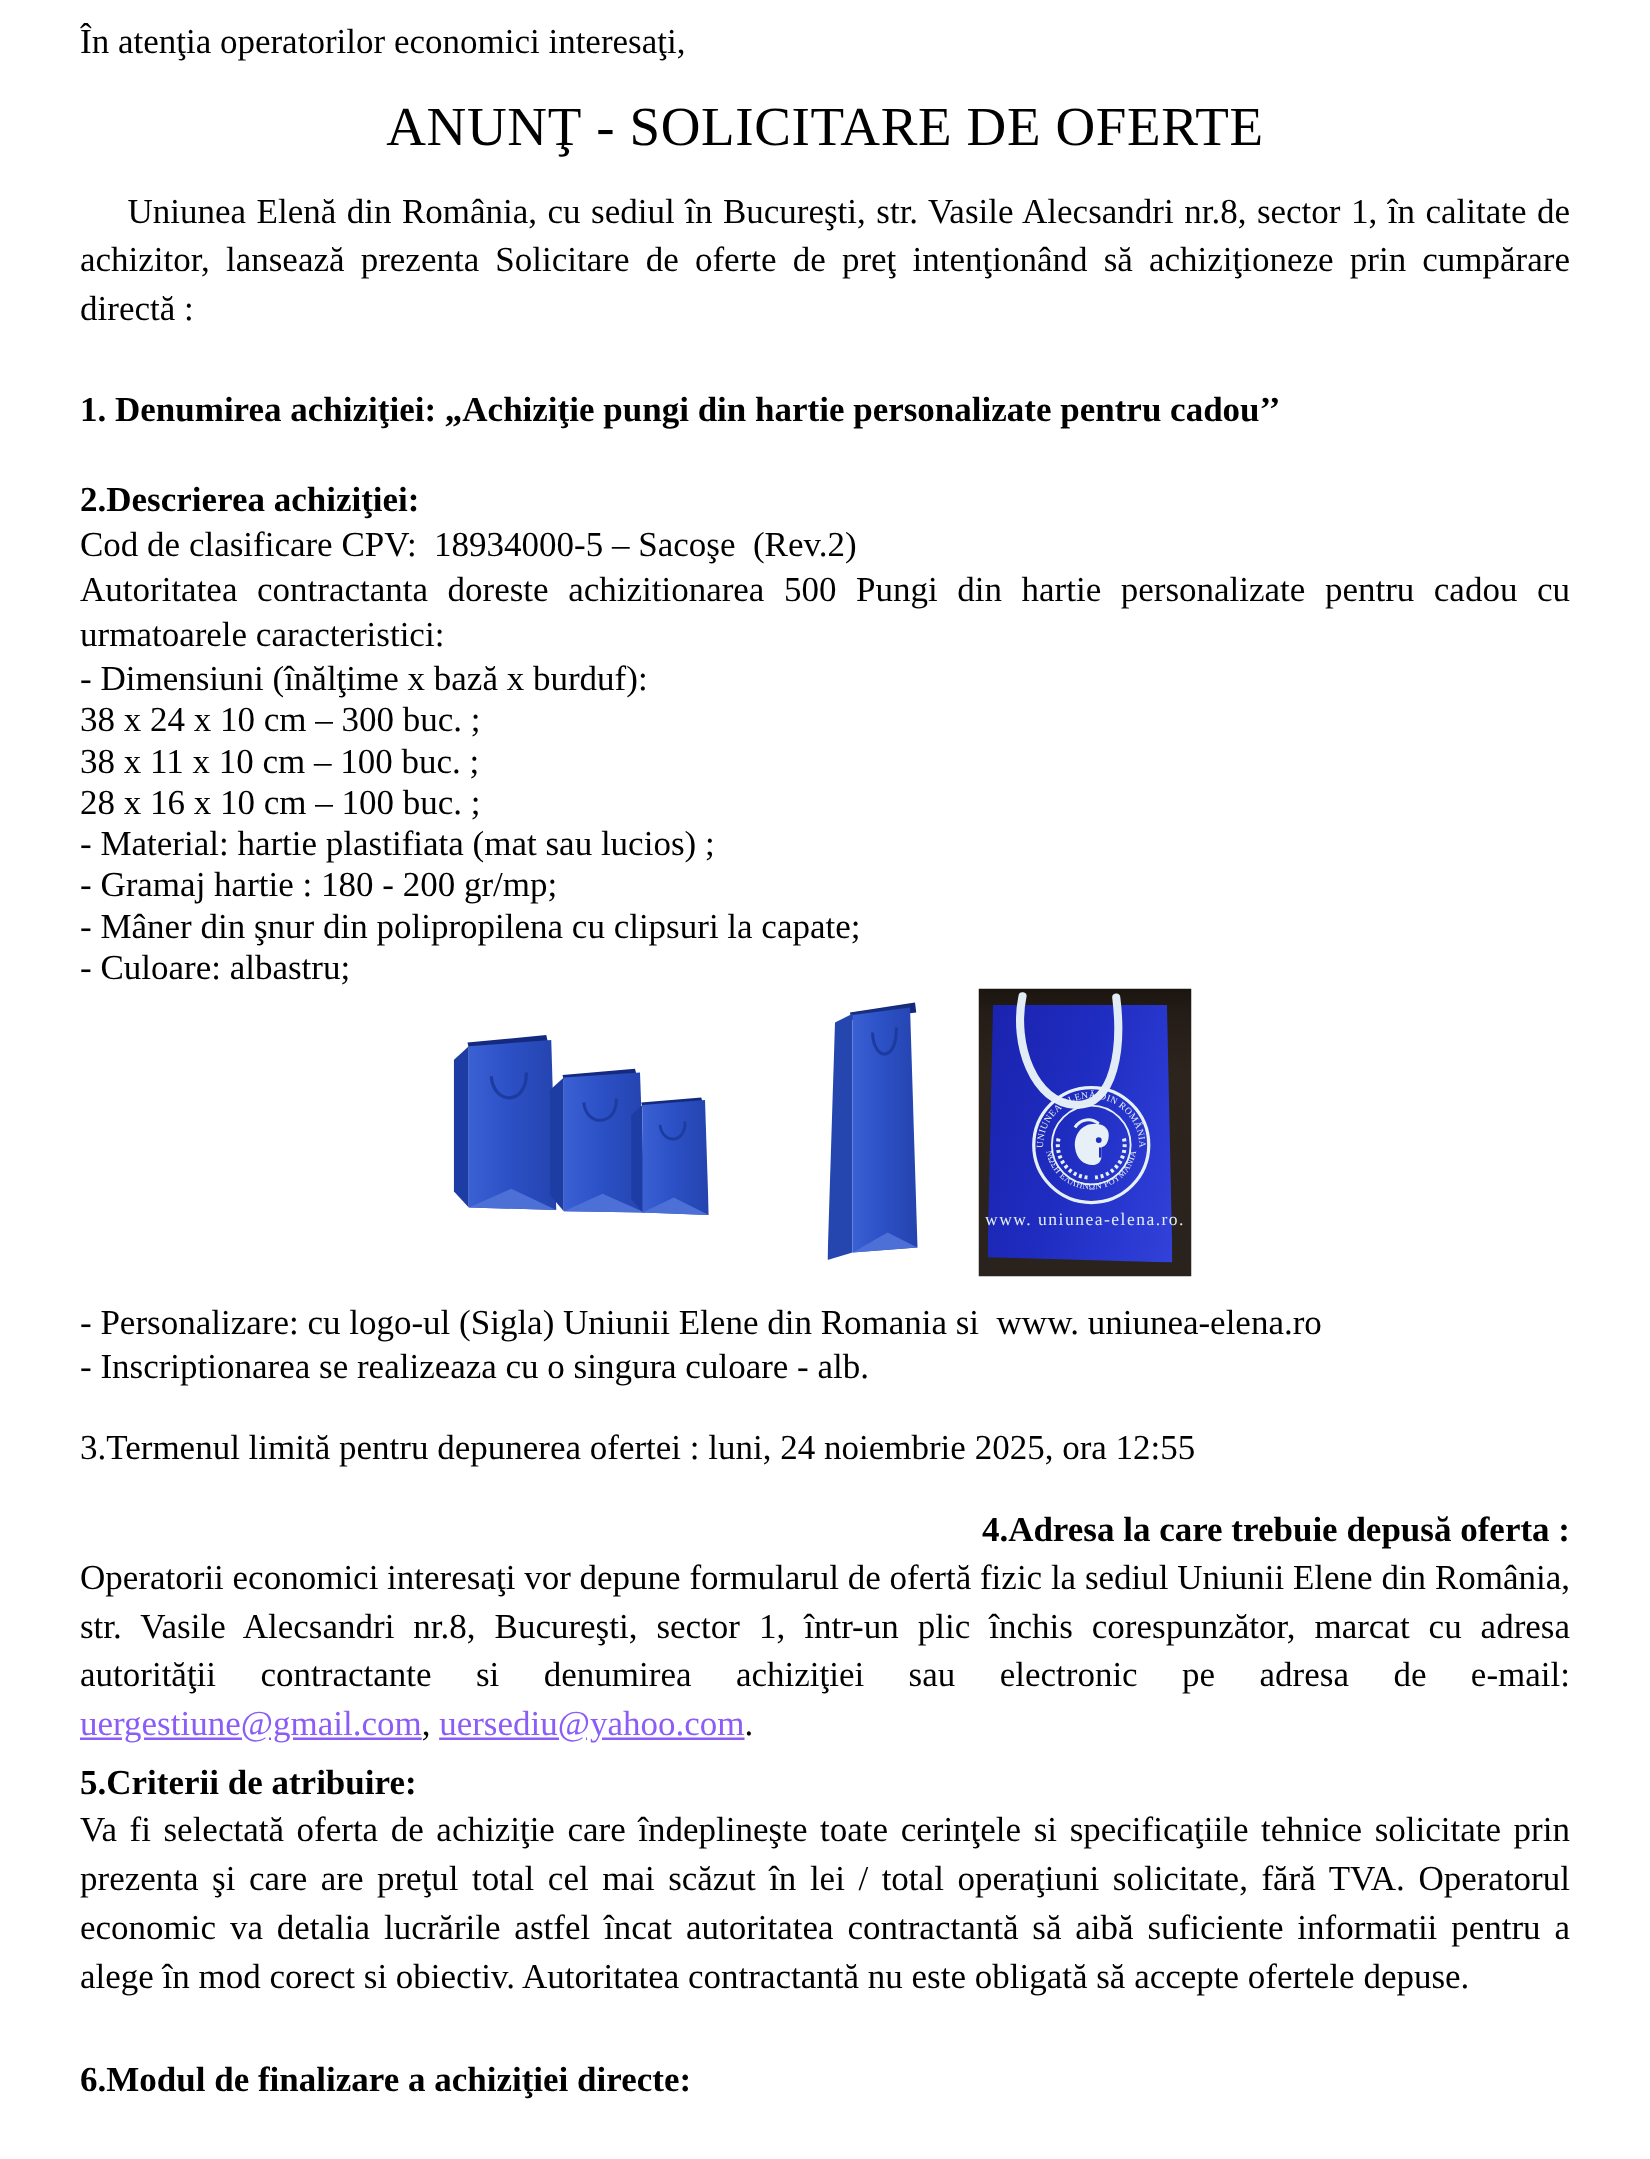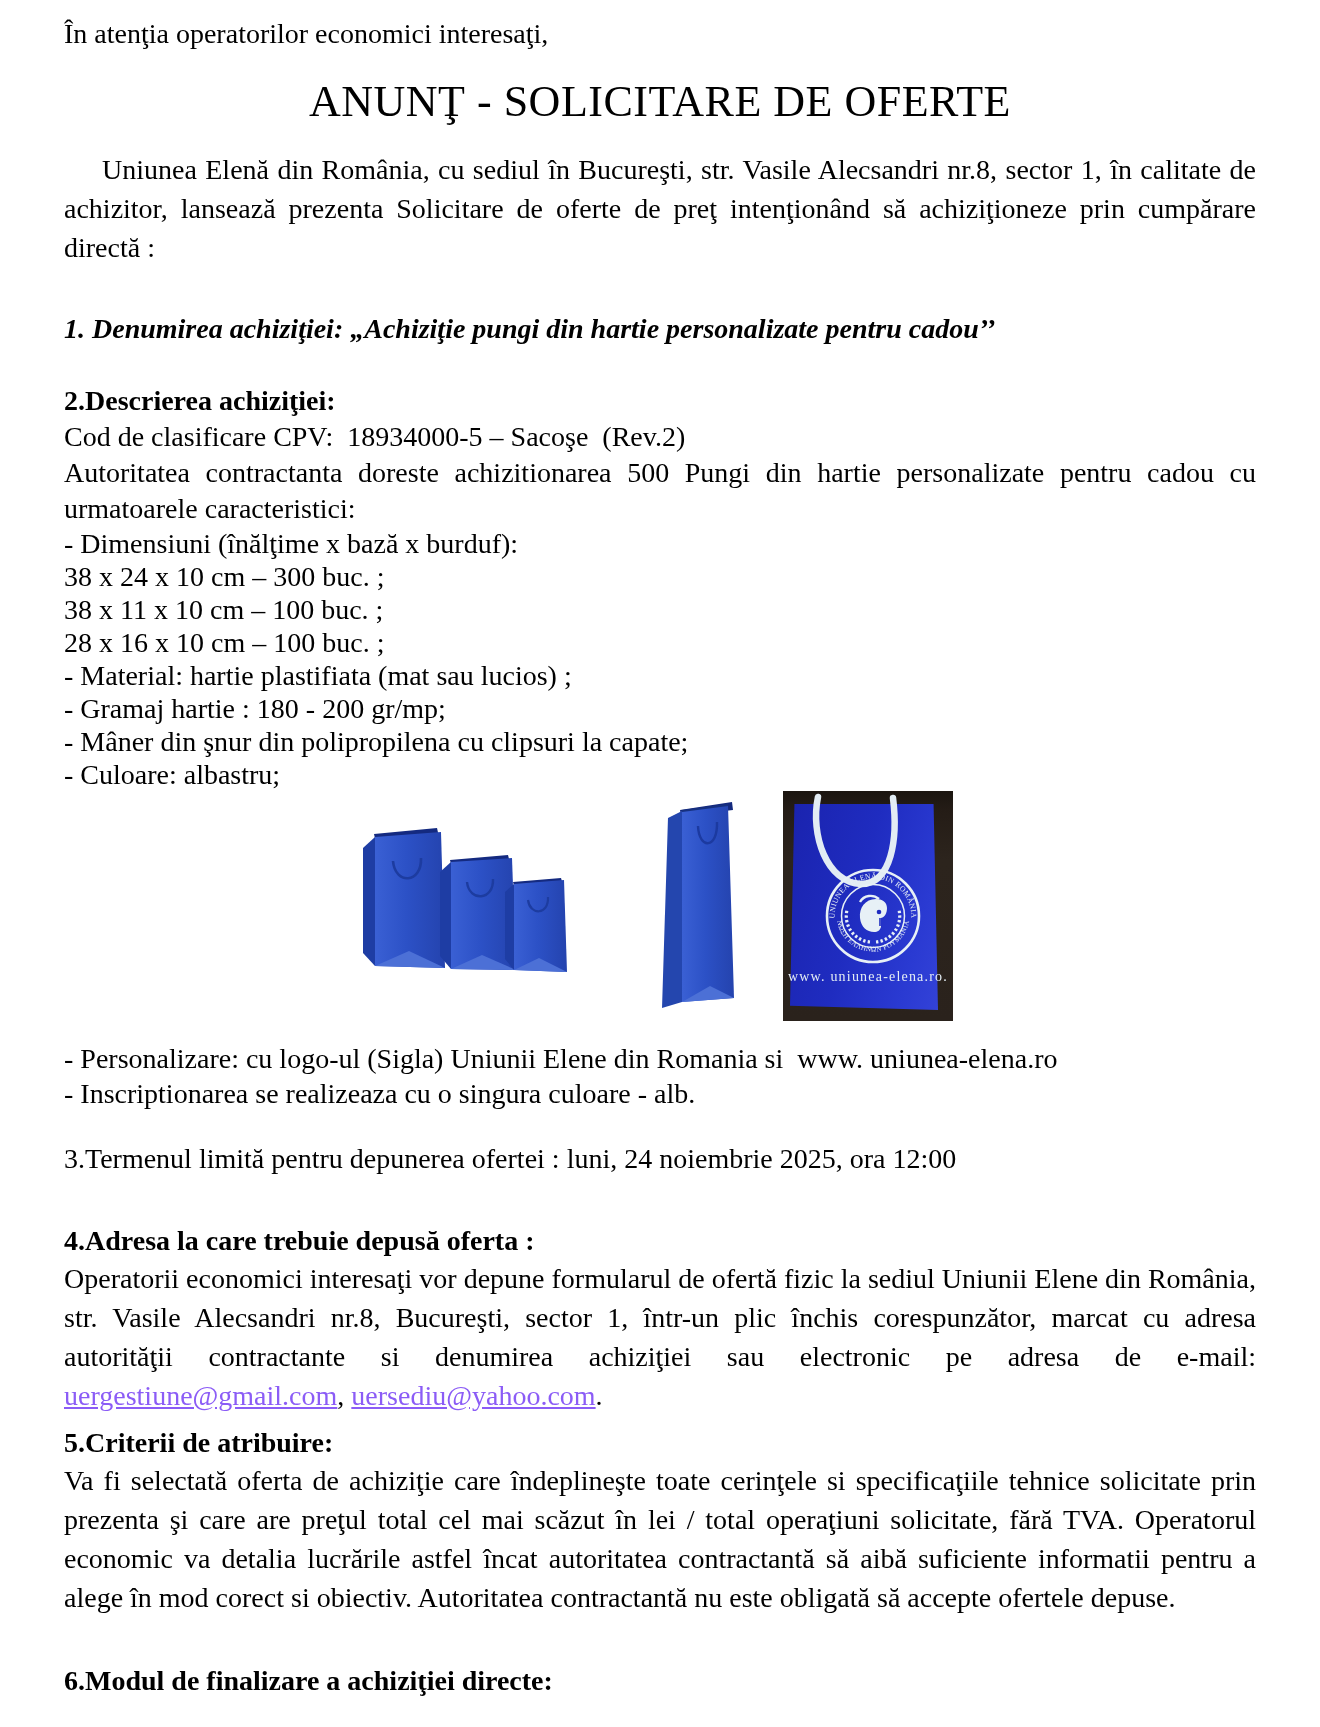--- a/index.html
+++ b/index.html
@@ -5,29 +5,29 @@
   html,body{margin:0;padding:0;}
   body{
     width:1320px;height:1727px;background:#ffffff;color:#000;
     font-family:"Liberation Serif", serif;font-size:28px;
     padding:16px 64px 0 64px;box-sizing:border-box;overflow:hidden;
   }
   p{margin:0;}
   .intro{line-height:36px;}
   .doc-title{margin-top:26px;font-size:44px;line-height:48px;text-align:center;letter-spacing:0.5px;}
   .p1{margin-top:24px;line-height:39px;text-align:justify;text-indent:38px;}
-  .h1x{margin-top:44px;line-height:36px;font-weight:bold;font-style:italic;}
+  .h1x{margin-top:44px;line-height:36px;font-weight:bold;}
   .h2x{margin-top:36px;line-height:36px;font-weight:bold;}
   .line36{line-height:36px;}
   .just36{line-height:36px;text-align:justify;}
   .li{line-height:33px;}
   .li2{line-height:35px;}
   .pre{white-space:pre-wrap;}
   .h3line{margin-top:30px;line-height:36px;}
-  .h4x{margin-top:46px;line-height:36px;font-weight:bold;}
+  .h4x{margin-top:30px;line-height:36px;font-weight:bold;text-align:right;}
   .p4{line-height:39px;text-align:justify;}
   .h5x{margin-top:10px;line-height:36px;font-weight:bold;}
   .p5{line-height:39px;text-align:justify;}
   .h6x{margin-top:46px;line-height:36px;font-weight:bold;}
   b{font-weight:normal;}
   a.email{color:#8b5cf6;text-decoration:underline;}
   
   .figures{position:relative;height:250px;}
   .bags{position:absolute;left:299px;top:37px;}
   .bottle{position:absolute;left:598px;top:9px;}
@@ -147,21 +147,21 @@
   </div>
 </div>
 
 <div>
   <p class="li2 pre">- Personalizare: cu logo-ul (Sigla) Uniunii Elene din Romania si  www. uniunea-elena.ro</p>
   <p class="li2">- Inscriptionarea se realizeaza cu o singura culoare - alb.</p>
 </div>
 
 <p class="h3line">
   <b>3.Termenul limită pentru depunerea ofertei :</b>
-  <span>luni, 24 noiembrie 2025, ora 12:00</span>
+  <span>luni, 24 noiembrie 2025, ora 12:55</span>
 </p>
 
 <p class="h4x">4.Adresa la care trebuie depusă oferta :</p>
 <p class="p4">
   <span>Operatorii economici interesaţi vor depune formularul de ofertă fizic la sediul Uniunii Elene din România, str. Vasile Alecsandri nr.8, Bucureşti, sector 1, într-un plic închis corespunzător, marcat cu adresa autorităţii contractante si denumirea achiziţiei sau electronic pe adresa de e-mail:</span>
   <a class="email" href="#">uergestiune@gmail.com</a><span>,</span>
   <a class="email" href="#">uersediu@yahoo.com</a><span>.</span>
 </p>
 
 <p class="h5x">5.Criterii de atribuire:</p>

